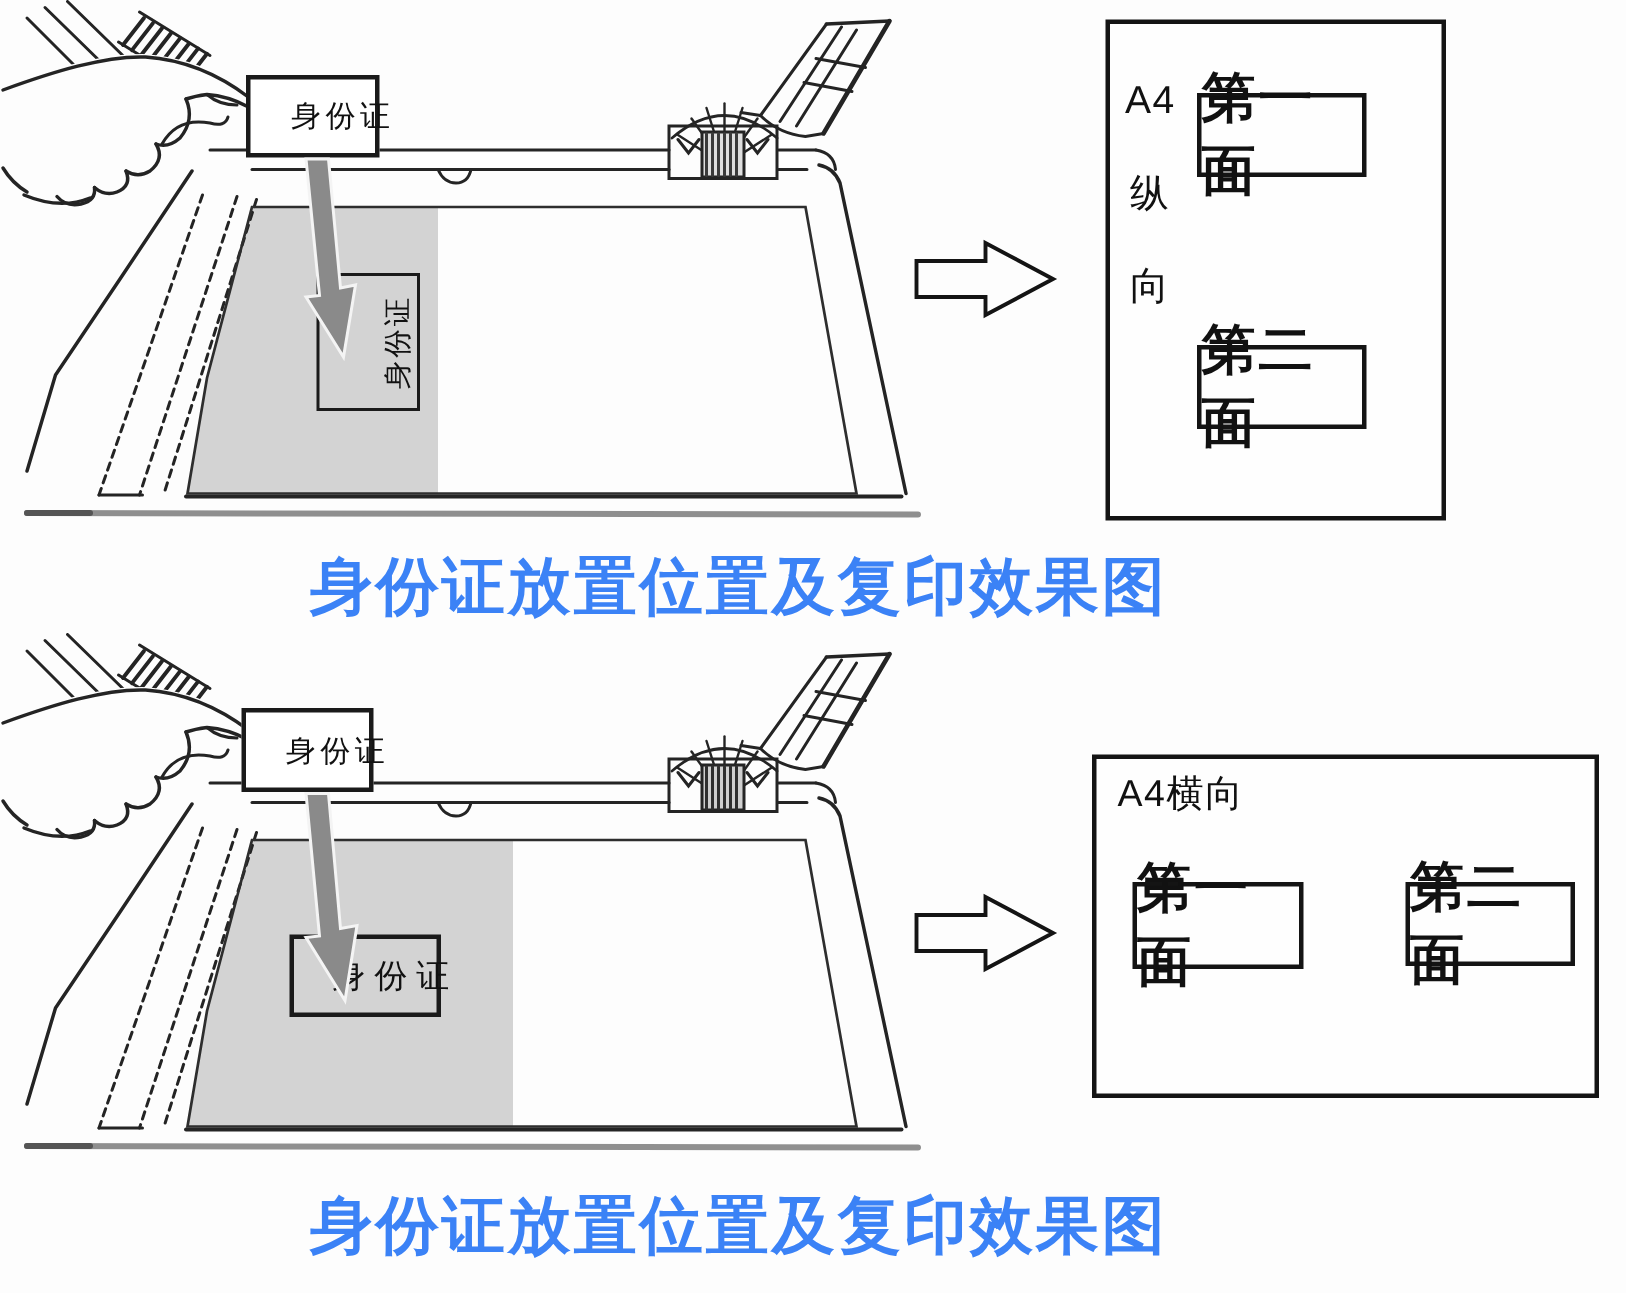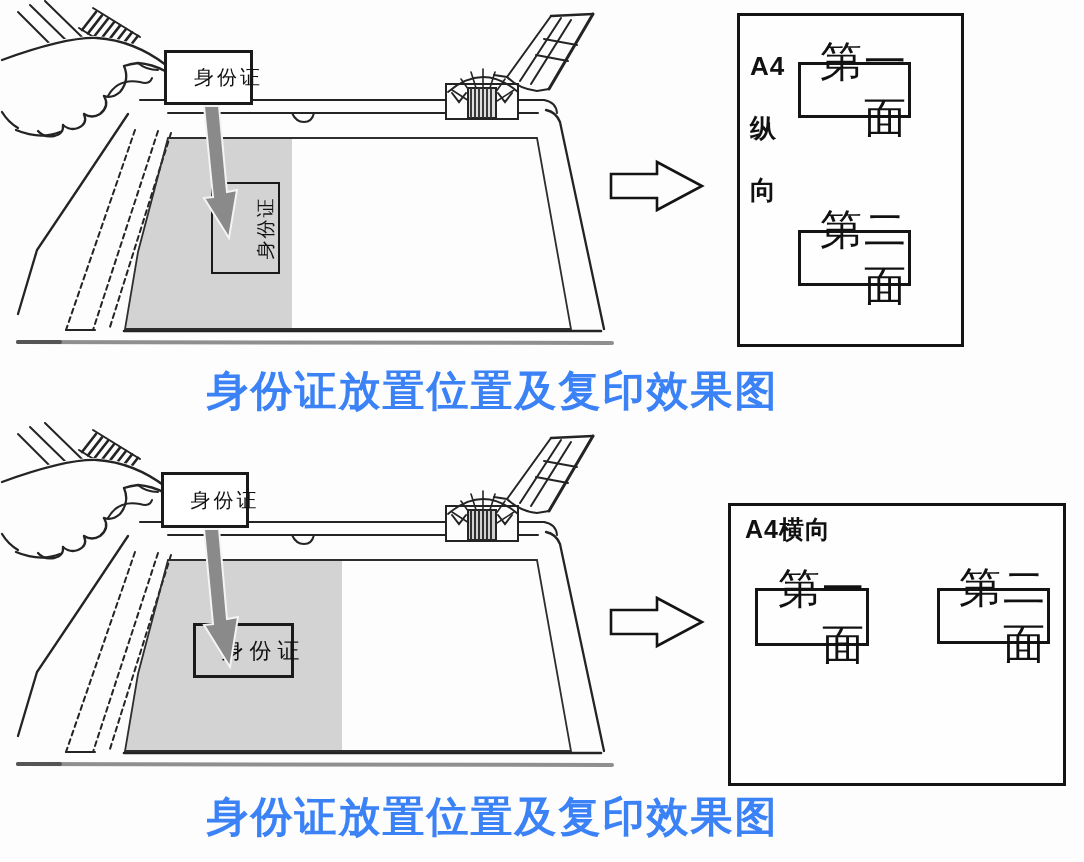--- a/index.html
+++ b/index.html
@@ -20,28 +20,28 @@
   .card.on-glass{background:transparent;}
   .card.vertical span{transform:rotate(-90deg);display:block;font-size:19px;letter-spacing:2px;}
   .card.horizontal{font-size:22px;letter-spacing:6px;}
 
   
   .a4{
     position:absolute;background:#fefefe;border:3px solid #141414;
     box-sizing:border-box;z-index:2;
   }
   .a4 .fmt{
-    position:absolute;left:10px;top:4px;font-weight:bold;font-size:26px;
-    line-height:31px;letter-spacing:1px;white-space:pre-line;
+    position:absolute;left:10px;top:4px;font-weight:normal;font-size:26px;
+    line-height:31px;letter-spacing:1px;white-space:pre-line;text-align:center;
   }
   .a4 .fmt div{line-height:31px;}
   .a4 .side{
     position:absolute;display:flex;align-items:center;justify-content:center;
     border:3px solid #141414;box-sizing:border-box;
-    font-weight:normal;font-size:42px;letter-spacing:2px;background:#fefefe;text-align:right;
+    font-weight:bold;font-size:36px;letter-spacing:2px;background:#fefefe;
   }
   .caption{
     position:absolute;left:0;width:985px;text-align:center;
     font-weight:bold;font-size:42px;letter-spacing:2px;color:#3b82f6;z-index:2;
   }
   .z3{z-index:3;}
 </style>
 </head>
 <body>
 
@@ -275,21 +275,21 @@
   </div>
 
   <svg class="abs z3" style="left:192px;top:527px" width="62" height="144" viewBox="0 0 62 144">
     <path d="M12,2 L27,2 L35,92 L46,90 L38,140 L12,98 L21,97 Z" fill="#8a8a8a" stroke="#f4f4f4" stroke-width="2"></path>
   </svg>
 
   <svg class="abs" style="left:605px;top:591px;z-index:2" width="102" height="64" viewBox="0 0 102 64">
     <path d="M6,19 L52,19 L52,7 L97,31 L52,55 L52,43 L6,43 Z" fill="#fdfdfd" stroke="#141414" stroke-width="2.6"></path>
   </svg>
 
-  <div class="a4" style="left:728px;top:503px;width:338px;height:283px;">
+  <div class="a4" style="left:728px;top:503px;width:338px;height:229px;">
     <div class="fmt" style="left:14px;top:8px;font-size:25px;">A4横向</div>
     <div class="side" style="left:24px;top:82px;width:114px;height:58px;">
       <span>第一面</span>
     </div>
     <div class="side" style="left:206px;top:82px;width:113px;height:56px;">
       <span>第二面</span>
     </div>
   </div>
 
   <div class="caption" style="top:789px;">身份证放置位置及复印效果图</div>

